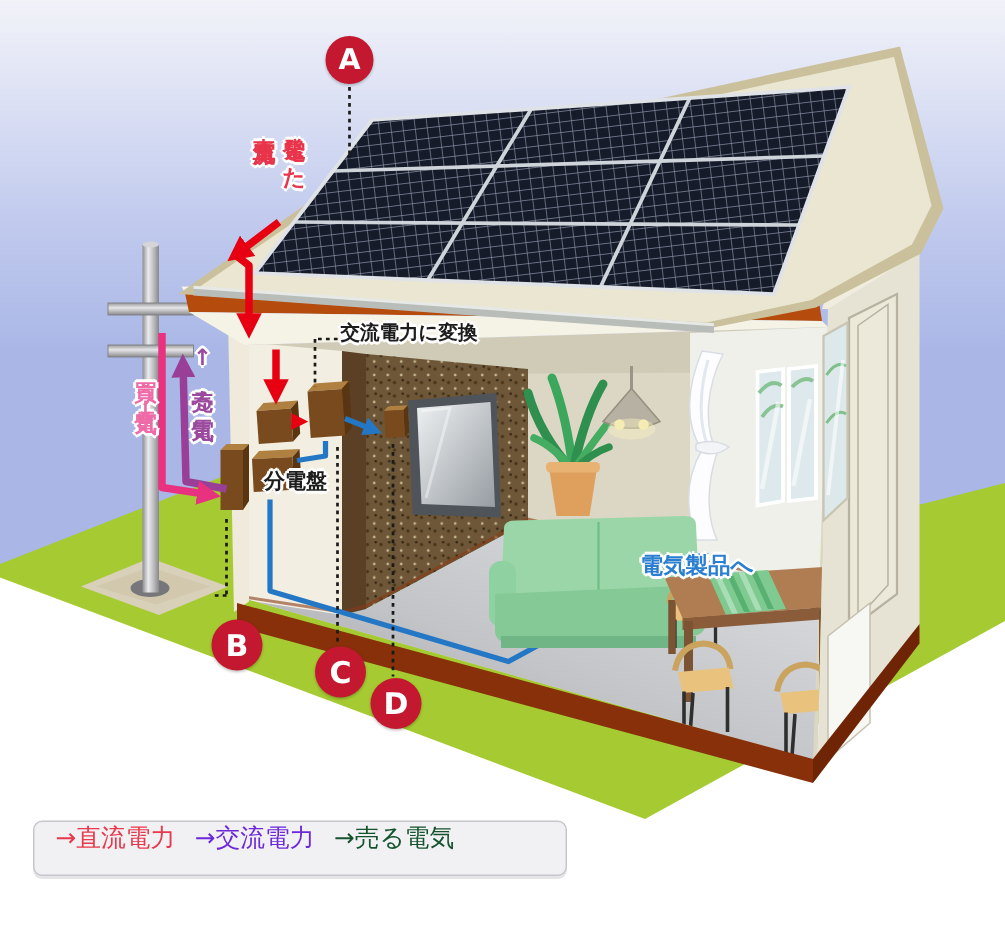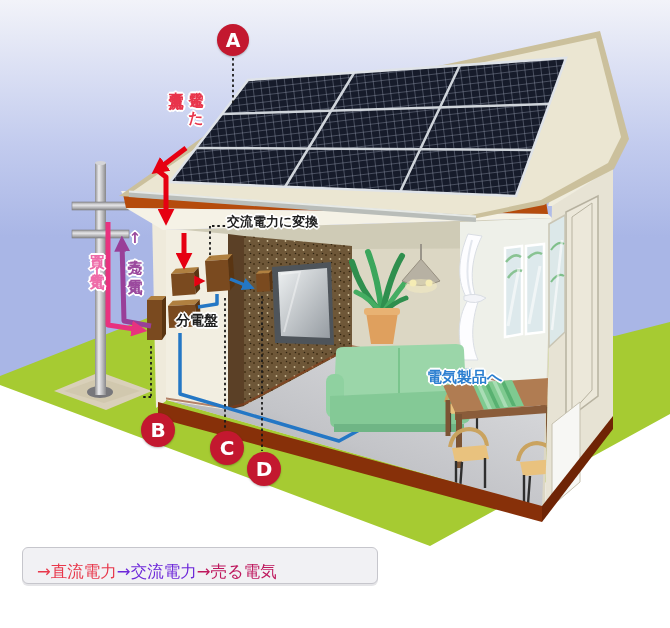--- a/index.html
+++ b/index.html
@@ -16,21 +16,21 @@
   .callout.a{width:32px;height:32px;font-size:19px;}
   .callout.bcd{width:34px;height:34px;font-size:20px;}
   .lbl-dc{left:165px;top:80px;color:#e8354b;font-size:15px;font-weight:bold;height:96px;}
   .lbl-ac{left:227px;top:213px;color:#1d1d1d;font-size:13px;font-weight:bold;}
   .lbl-bunden{left:176px;top:312px;color:#1d1d1d;font-size:14px;font-weight:bold;}
   .lbl-sell{left:125px;top:229px;color:#9b4a9e;font-size:15px;font-weight:bold;height:86px;}
   .lbl-buy{left:87px;top:243px;color:#ee6ba8;font-size:15px;font-weight:bold;height:90px;}
   .lbl-app{left:427px;top:340px;color:#2b7fd0;font-size:15px;font-weight:bold;margin-top:28px;}
   .legend{position:absolute;left:22px;top:547px;width:356px;height:37px;box-sizing:border-box;
     background:#f1f1f4;border:1.5px solid #c6c6cc;border-radius:6px;
-    display:flex;align-items:flex-end;padding-left:14px;
+    display:flex;align-items:flex-start;gap:13px;padding-left:14px;
     font-size:16.5px;font-weight:500;box-shadow:0 2px 0 rgba(180,180,190,.35);}
 </style>
 </head>
 <body>
 
 <div class="stage">
 
 <svg width="670" height="628" viewBox="0 0 670 628">
   <defs>
     <linearGradient id="skyGrad" x1="0" y1="0" x2="0" y2="1">
@@ -321,15 +321,15 @@
   </div>
   <div class="ol outline lbl-ac">交流電力に変換</div>
   <div class="ol outline lbl-bunden">分電盤</div>
   <div class="ol v outline lbl-sell">↑売る電気</div>
   <div class="ol v outline lbl-buy">買う電気↓</div>
   <div class="ol outline lbl-app">電気製品へ</div>
 
   <div class="legend">
     <span style="color:#e8384b">→直流電力</span>
     <span style="color:#6d28d9">→交流電力</span>
-    <span style="color:#be185d">→売る電気</span>
+    <span style="color:#14532d">→売る電気</span>
   </div>
 </div>
 
 </body></html>

